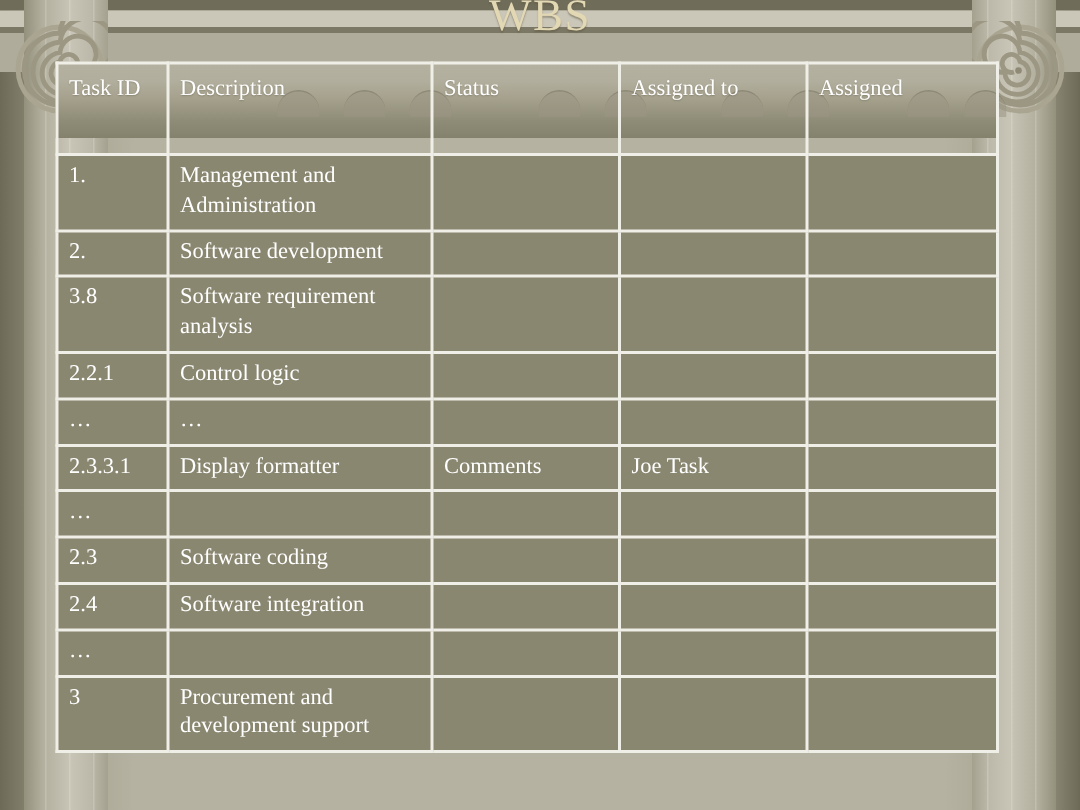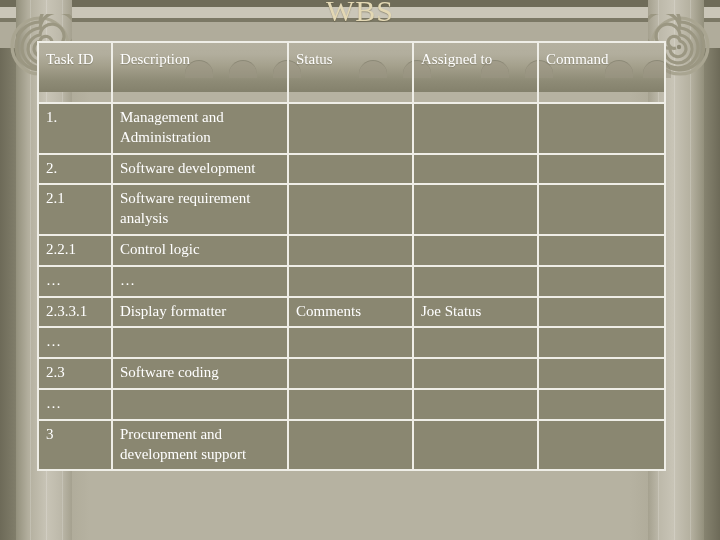--- a/index.html
+++ b/index.html
@@ -211,21 +211,21 @@
         <col class="c-status">
       <col class="c-assigned">
         <col class="c-comments">
     </colgroup>
     <thead>
       <tr>
         <th><span class="label">Task ID</span></th>
         <th><span class="label">Description</span></th>
         <th><span class="label">Status</span></th>
         <th><span class="label">Assigned to</span></th>
-        <th><span class="label">Command</span></th>
+        <th><span class="label">Assigned</span></th>
       </tr>
     </thead>
     <tbody id="wbs-body">
         <tr>
           <td>
             <span class="cell-text">1.</span>
           </td>
           <td>
             <span class="cell-text">Management and Administration</span>
           </td>
@@ -251,21 +251,21 @@
           </td>
           <td>
             <span class="cell-text"></span>
           </td>
           <td>
             <span class="cell-text"></span>
           </td>
         </tr>
         <tr>
           <td>
-            <span class="cell-text">2.1</span>
+            <span class="cell-text">3.8</span>
           </td>
           <td>
             <span class="cell-text">Software requirement analysis</span>
           </td>
           <td>
             <span class="cell-text"></span>
           </td>
           <td>
             <span class="cell-text"></span>
           </td>
@@ -311,21 +311,21 @@
           <td>
             <span class="cell-text">2.3.3.1</span>
           </td>
           <td>
             <span class="cell-text">Display formatter</span>
           </td>
           <td>
             <span class="cell-text">Comments</span>
           </td>
           <td>
-            <span class="cell-text">Joe Status</span>
+            <span class="cell-text">Joe Task</span>
           </td>
           <td>
             <span class="cell-text"></span>
           </td>
         </tr>
         <tr>
           <td>
             <span class="cell-text">…</span>
           </td>
           <td>
@@ -340,20 +340,37 @@
           <td>
             <span class="cell-text"></span>
           </td>
         </tr>
         <tr>
           <td>
             <span class="cell-text">2.3</span>
           </td>
           <td>
             <span class="cell-text">Software coding</span>
+          </td>
+          <td>
+            <span class="cell-text"></span>
+          </td>
+          <td>
+            <span class="cell-text"></span>
+          </td>
+          <td>
+            <span class="cell-text"></span>
+          </td>
+        </tr>
+        <tr>
+          <td>
+            <span class="cell-text">2.4</span>
+          </td>
+          <td>
+            <span class="cell-text">Software integration</span>
           </td>
           <td>
             <span class="cell-text"></span>
           </td>
           <td>
             <span class="cell-text"></span>
           </td>
           <td>
             <span class="cell-text"></span>
           </td>

